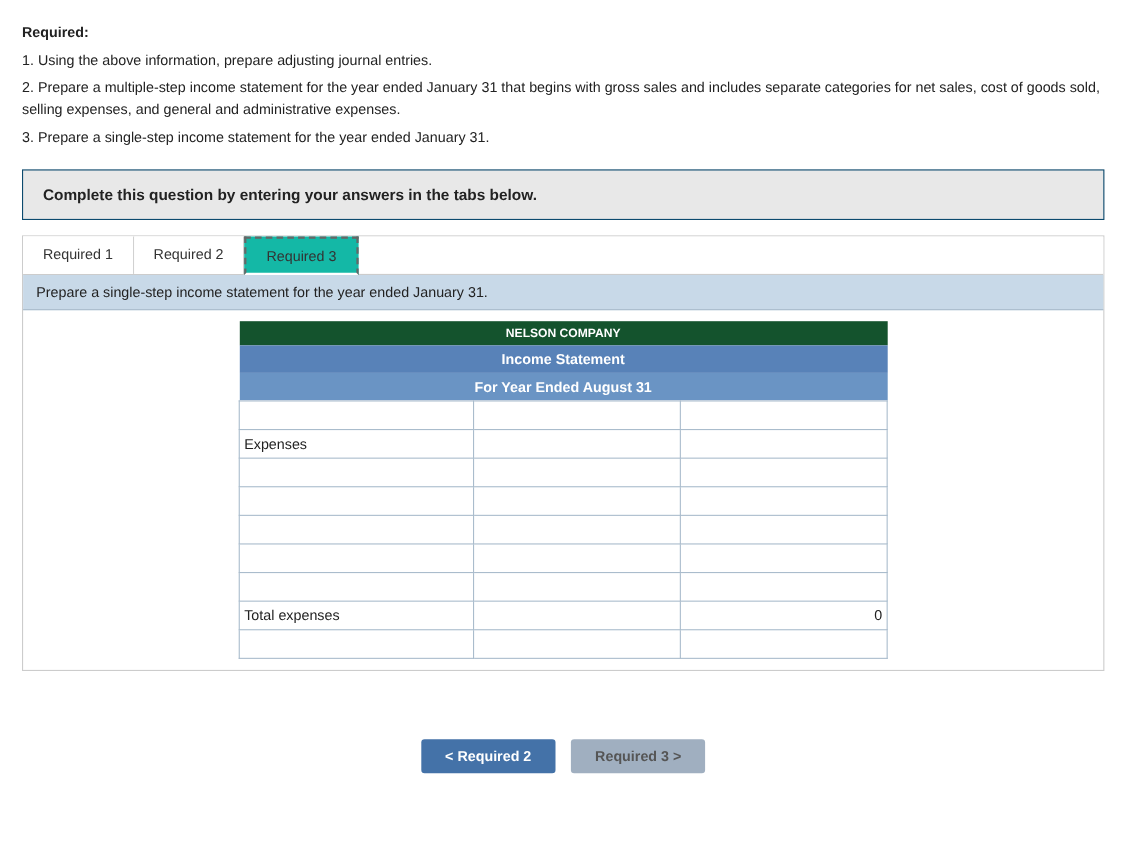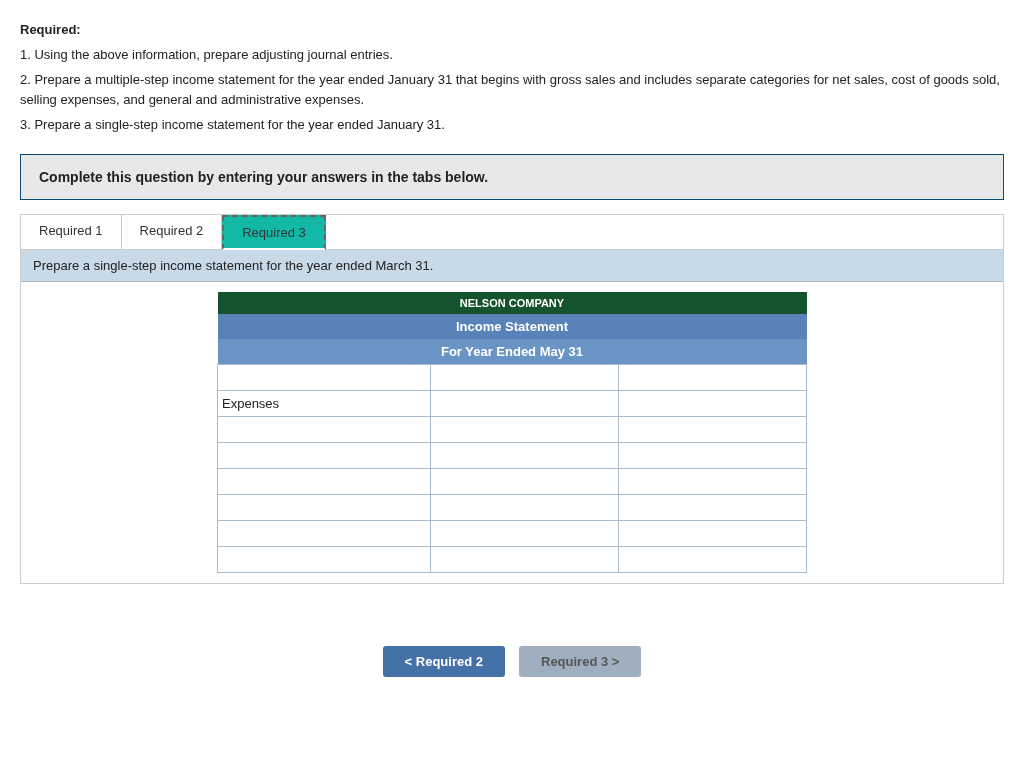--- a/index.html
+++ b/index.html
@@ -166,39 +166,39 @@
       <span>Required 2</span>
     </div>
     <div class="tab active">
       <span>Required 3</span>
     </div>
   </div>
 
   <div class="tab-content">
 
     <div class="instruction-row">
-      <span>Prepare a single-step income statement for the year ended March 31.</span>
+      <span>Prepare a single-step income statement for the year ended January 31.</span>
     </div>
 
     <div class="income-table-wrapper">
       <table class="income-table">
         <thead>
           <tr>
             <th colspan="3">
               <span>NELSON COMPANY</span>
             </th>
           </tr>
           <tr class="sub-header">
             <th colspan="3">
               <span>Income Statement</span>
             </th>
           </tr>
           <tr class="sub-header2">
             <th colspan="3">
-              <span>For Year Ended May 31</span>
+              <span>For Year Ended August 31</span>
             </th>
           </tr>
         </thead>
         <tbody>
 
           <tr>
             <td class="label-cell"><input type="text" style=""></td>
             <td class="input-cell"><input type="text" style=""></td>
             <td class="value-cell"><input type="text" style=""></td>
           </tr>
@@ -230,20 +230,29 @@
             <td class="label-cell"><input type="text" style=""></td>
             <td class="input-cell"><input type="text" style=""></td>
             <td class="value-cell"><input type="text" style=""></td>
           </tr>
           <tr>
             <td class="label-cell"><input type="text" style=""></td>
             <td class="input-cell"><input type="text" style=""></td>
             <td class="value-cell"><input type="text" style=""></td>
           </tr>
 
+          <tr class="total-row">
+            <td class="label-cell">
+              <span>Total expenses</span>
+            </td>
+            <td class="input-cell"></td>
+            <td class="value-cell">
+              <span>0</span>
+            </td>
+          </tr>
 
           <tr>
             <td class="label-cell"><input type="text" style=""></td>
             <td class="input-cell"><input type="text" style=""></td>
             <td class="value-cell"><input type="text" style=""></td>
           </tr>
         </tbody>
       </table>
     </div>
   </div>

